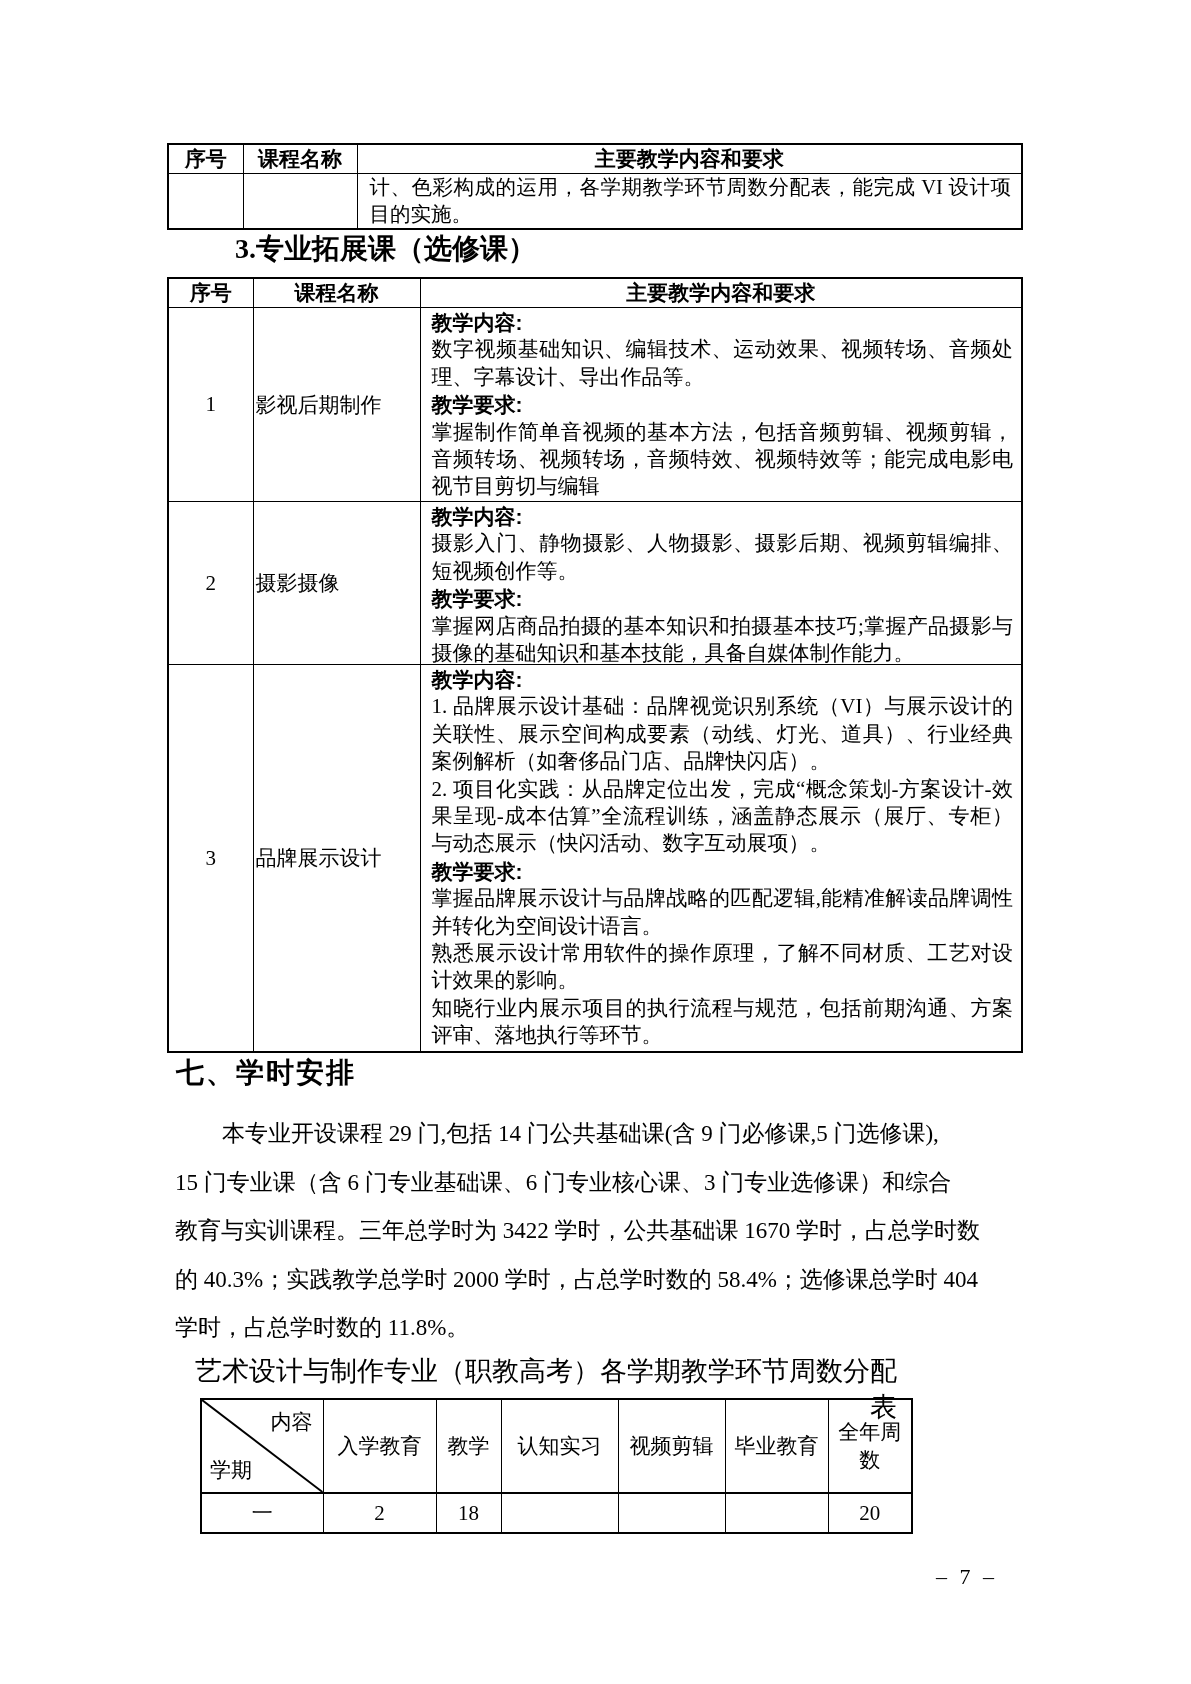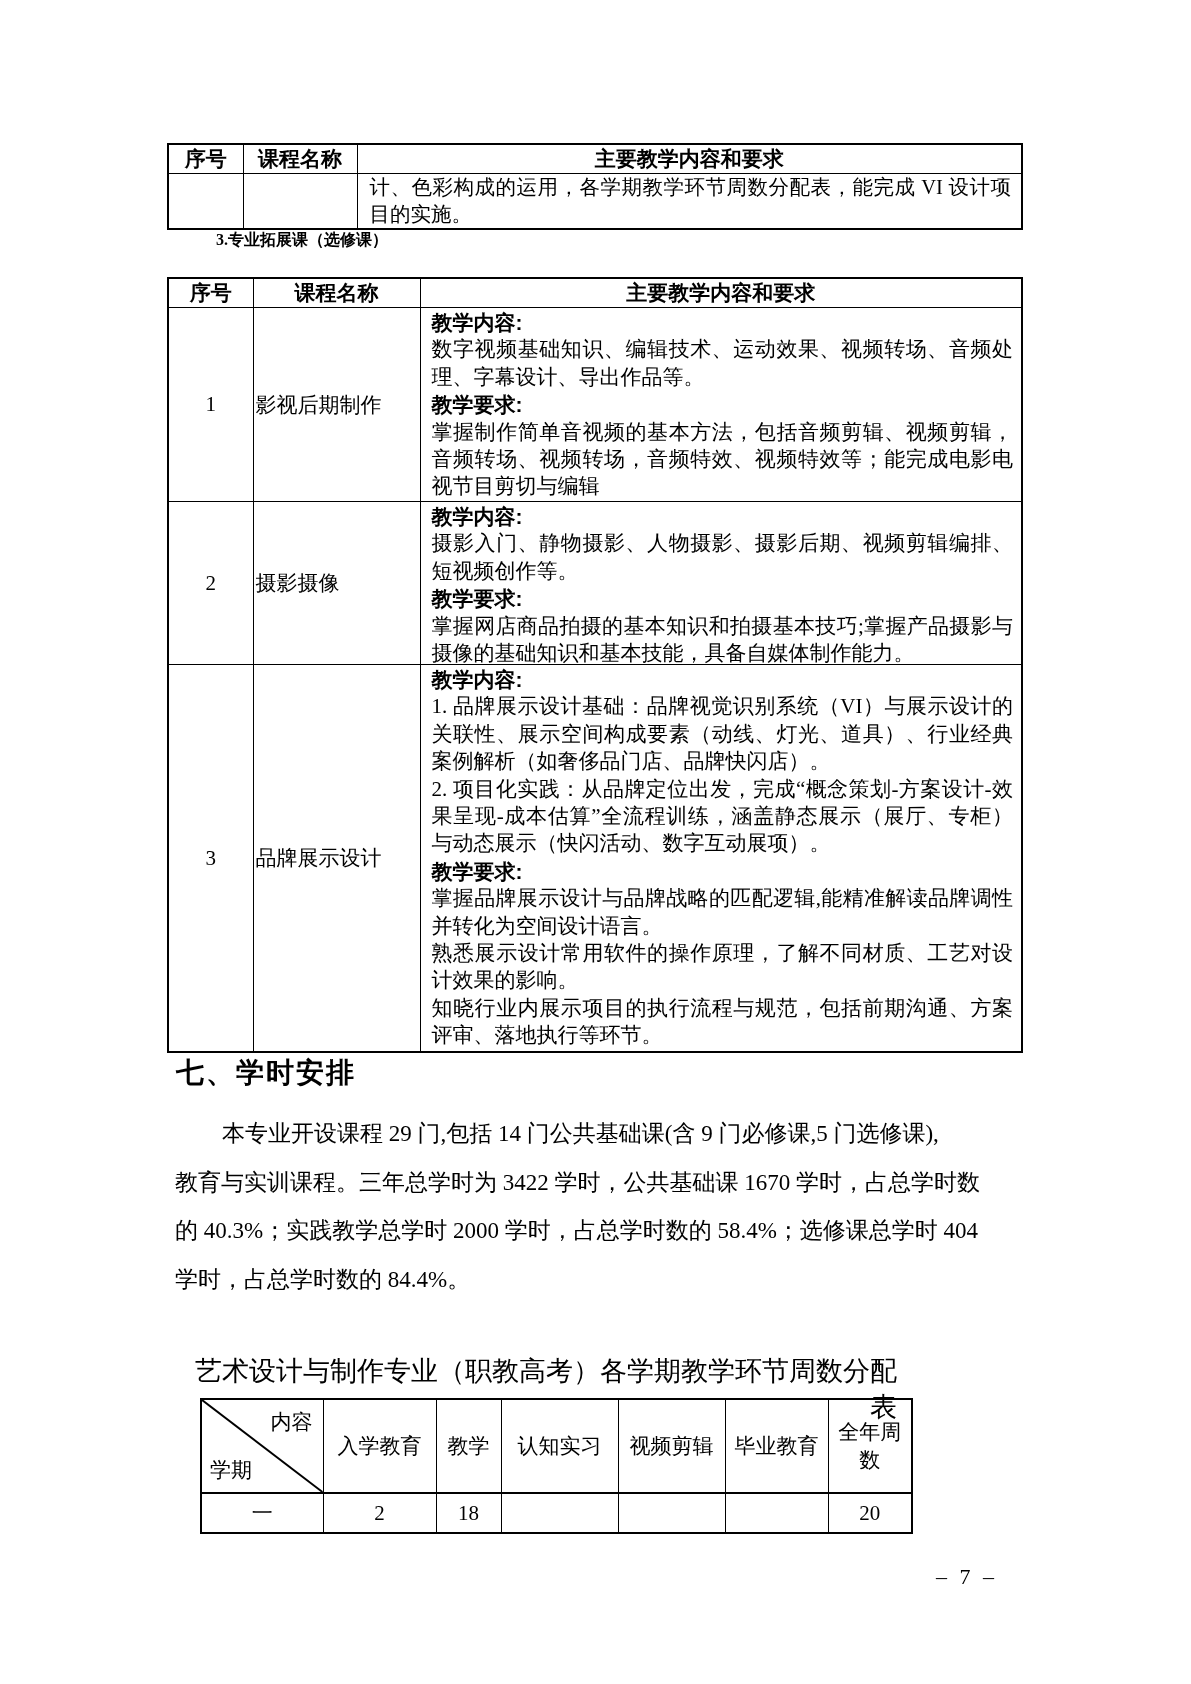--- a/index.html
+++ b/index.html
@@ -33,22 +33,22 @@
   }
   .t1 td{vertical-align:top;}
   .t1 .cbox{
     height:54px;overflow:hidden;
     font-size:20.5px;line-height:27.2px;
     text-align:justify;
     padding:0 10px 0 12px;
   }
   
   .h-electives{
-    position:absolute;left:216px;top:230px;
-    font-size:16px;font-weight:bold;
+    position:absolute;left:235px;top:230px;
+    font-size:28px;font-weight:bold;
     font-family:"Liberation Serif","DejaVu Serif",serif;
   }
   .h-hours{
     position:absolute;left:176px;top:1054px;
     font-size:28px;font-weight:bold;
     font-family:"Liberation Sans","DejaVu Sans",sans-serif;
     letter-spacing:2px;
   }
   
   .t2{left:167px;top:277px;width:856px;}
@@ -192,23 +192,24 @@
               <div class="btext">知晓行业内展示项目的执行流程与规范，包括前期沟通、方案评审、落地执行等环节。</div>
             </div>
           </td>
         </tr>
       </tbody>
   </table>
 
   <div class="h-hours">七、学时安排</div>
   <div class="para" id="hours-para">
       <div class="pline indent">本专业开设课程 29 门,包括 14 门公共基础课(含 9 门必修课,5 门选修课),</div>
+      <div class="pline">15 门专业课（含 6 门专业基础课、6 门专业核心课、3 门专业选修课）和综合</div>
       <div class="pline">教育与实训课程。三年总学时为 3422 学时，公共基础课 1670 学时，占总学时数</div>
       <div class="pline">的 40.3%；实践教学总学时 2000 学时，占总学时数的 58.4%；选修课总学时 404</div>
-      <div class="pline">学时，占总学时数的 84.4%。</div>
+      <div class="pline">学时，占总学时数的 11.8%。</div>
     </div>
 
   <div class="sched-title">艺术设计与制作专业（职教高考）各学期教学环节周数分配表</div>
   <table class="tbl sched">
     <colgroup>
       <col style="width:122px">
         <col style="width:113px">
         <col style="width:65px">
       <col style="width:117px">
         <col style="width:107px">

